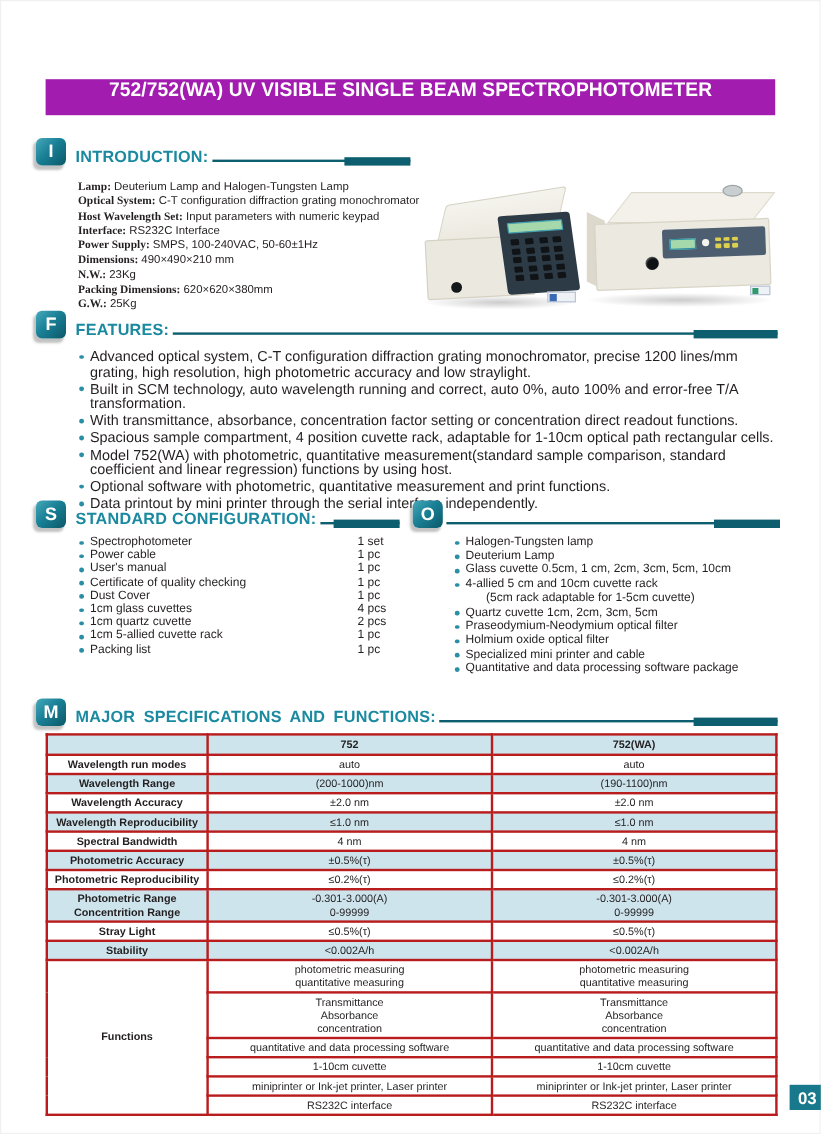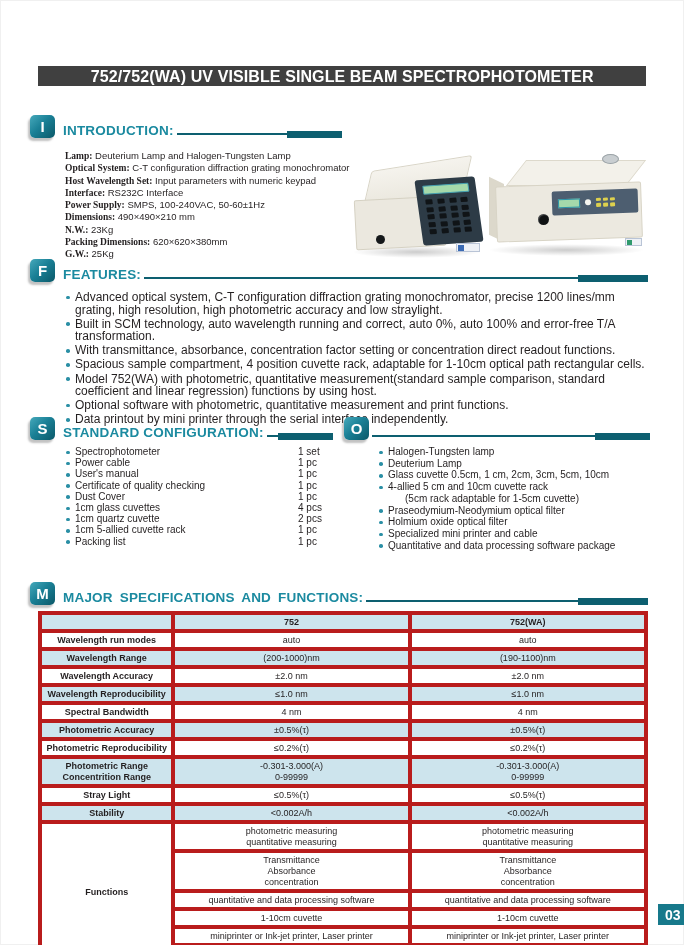--- a/index.html
+++ b/index.html
@@ -5,22 +5,22 @@
   * { margin:0; padding:0; box-sizing:border-box; }
   html,body { width:684px; height:945px; }
   body {
     font-family:"Liberation Sans", sans-serif;
     background:#ffffff; position:relative; color:#231f20;
     overflow:hidden;
   }
   .page-frame { position:absolute; inset:0; border:1px solid #f0f0f0; pointer-events:none; }
 
   
-  .banner { position:absolute; left:38px; top:66px; width:608px; height:20px;
-    background:#404040; display:flex; align-items:center; justify-content:center; }
+  .banner { position:absolute; left:38px; top:66px; width:608px; height:30px;
+    background:#a21caf; display:flex; align-items:flex-start; justify-content:center; }
   .banner span { color:#fff; font-weight:bold; font-size:16.5px; white-space:nowrap;
     transform:scaleX(0.97); letter-spacing:0.1px; }
 
   
   .sec-head { position:absolute; display:flex; align-items:flex-end; }
   .sec-icon { width:25px; height:23px; border-radius:5px; flex:0 0 auto;
     background:linear-gradient(135deg,#46a9bb 0%,#1a8096 45%,#0b5868 100%);
     color:#fff; font-weight:bold; font-size:15px; line-height:1;
     display:flex; align-items:center; justify-content:center;
     box-shadow:-2px 3px 2px rgba(120,120,120,.45); }
@@ -54,21 +54,21 @@
   #std-list li { display:flex; }
   #std-list .nm { flex:1; }
   #std-list .qty { width:36px; }
   #opt-list { position:absolute; left:377px; top:446px; width:278px;
     font-size:10px; line-height:11.7px; }
   #opt-list .sub { padding-left:1px;margin-left:16px; }
 
   
   #spec-table { position:absolute; left:38px; top:611px; width:610px;
     border-collapse:collapse; border:2px solid #2e93a8; table-layout:fixed; }
-  #spec-table td { border:4px solid #b91c1c; text-align:center; font-size:9px;
+  #spec-table td { border:2px solid #b91c1c; text-align:center; font-size:9px;
     line-height:11px; padding:1.5px 3px; white-space:pre-line; vertical-align:middle; }
   #spec-table td.lbl { font-weight:bold; }
   #spec-table tr.shade td { background:#cde4ed; }
   #spec-table tr.hdr td { background:#cde4ed; font-weight:bold; height:17px; }
   #spec-table tr.fn td { background:#fff; }
   #spec-table col.c0 { width:22%; } #spec-table col.c1 { width:39%; } #spec-table col.c2 { width:39%; }
 
   
   .pagenum { position:absolute; left:658px; top:904px; width:34px; height:21px;
     background:#17798b; color:#fff; font-size:14px; font-weight:bold;
@@ -274,20 +274,21 @@
   <span class="sec-icon">O</span>
   <span class="sec-line">
       <span class="sec-bar"></span>
     </span>
 </div>
 <ul class="blist" id="opt-list">
     <li><span>Halogen-Tungsten lamp</span></li>
     <li><span>Deuterium Lamp</span></li>
     <li><span>Glass cuvette 0.5cm, 1 cm, 2cm, 3cm, 5cm, 10cm</span></li>
     <li><span>4-allied 5 cm and 10cm cuvette rack</span><div class="sub">(5cm rack adaptable for 1-5cm cuvette)</div></li>
+    <li><span>Quartz cuvette  1cm, 2cm, 3cm, 5cm</span></li>
     <li><span>Praseodymium-Neodymium optical filter</span></li>
     <li><span>Holmium oxide optical filter</span></li>
     <li><span>Specialized mini printer and cable</span></li>
     <li><span>Quantitative and data processing software package</span></li>
   </ul>
 
 <div class="sec-head" id="h-spec">
   <span class="sec-icon">M</span>
   <span class="sec-title wide">MAJOR SPECIFICATIONS AND FUNCTIONS:</span>
   <span class="sec-line">

